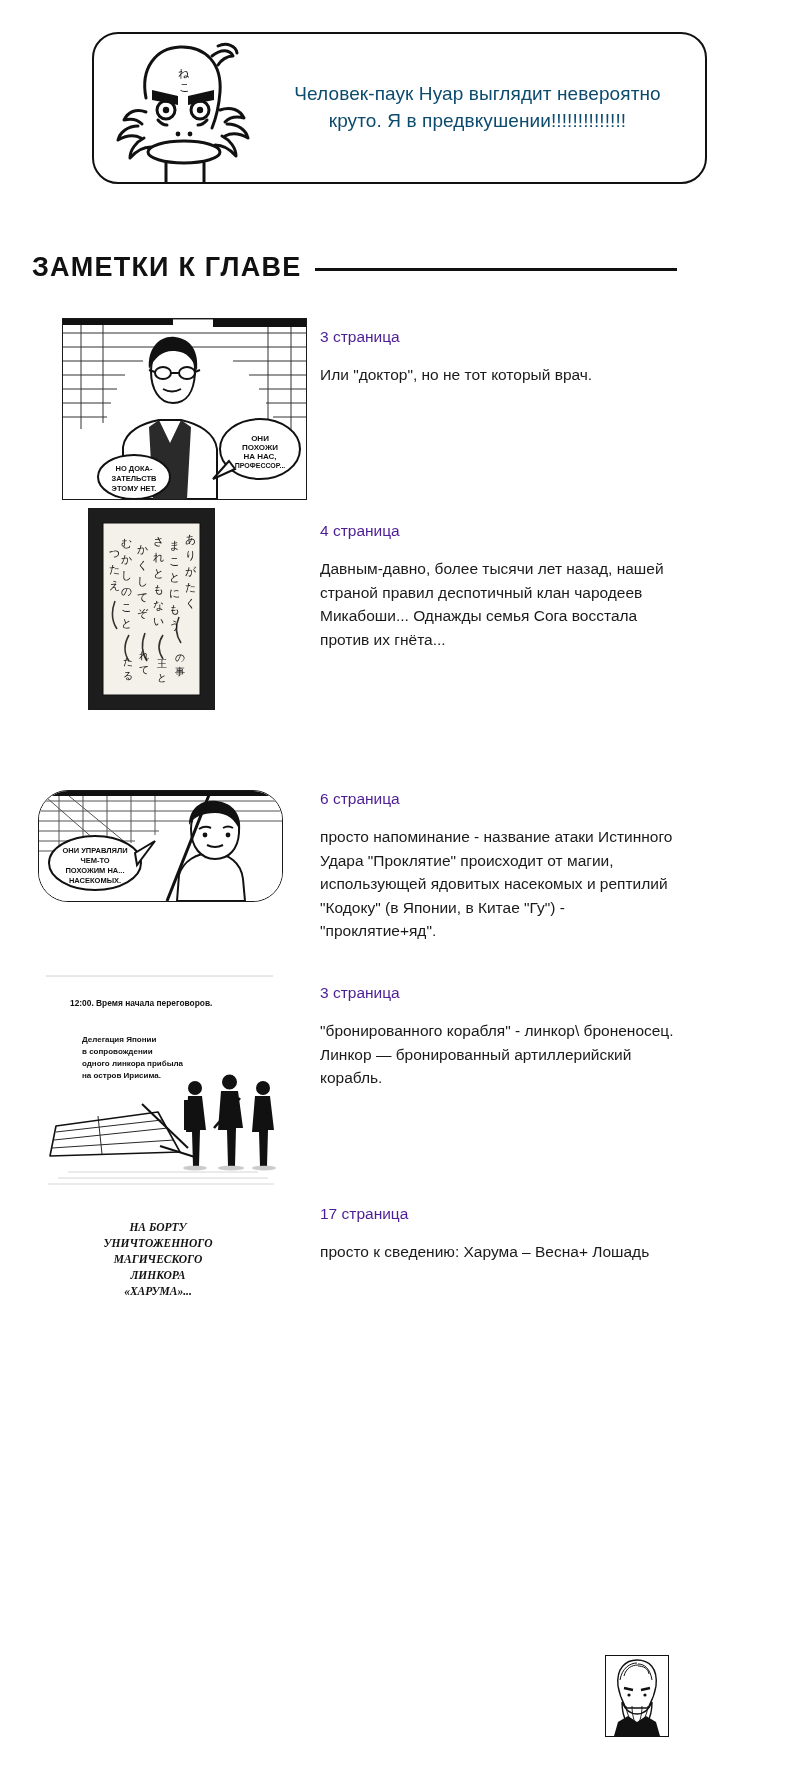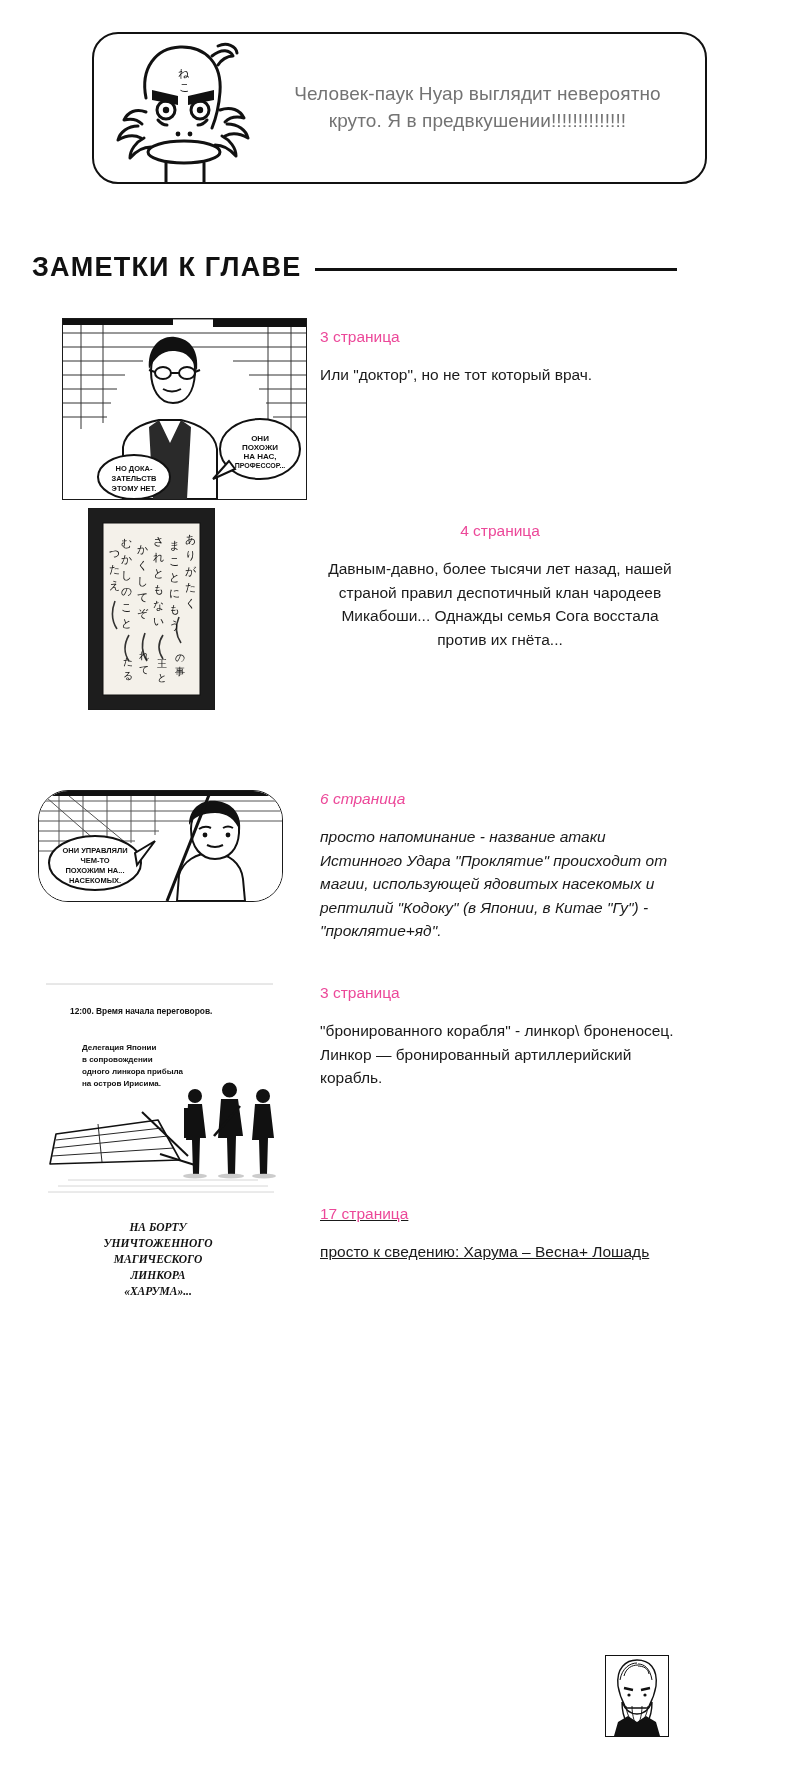--- a/index.html
+++ b/index.html
@@ -38,21 +38,21 @@
     width: 190px;
     height: 100%;
     position: relative;
     flex: 0 0 190px;
   }
   .banner-text {
     flex: 1 1 auto;
     text-align: center;
     font-size: 19px;
     line-height: 1.42;
-    color: #737373;
+    color: #0c4a6e;
     padding-right: 34px;
     letter-spacing: .1px;
   }
 
   
   .section-head {
     position: absolute;
     left: 32px;
     top: 252px;
     width: 645px;
@@ -91,21 +91,21 @@
     left: 38px;
     background: #fff;
   }
   .note-body {
     position: absolute;
     left: 320px;
     width: 360px;
   }
   .note-page {
     font-size: 15.5px;
-    color: #ec4899;
+    color: #4c1d95;
     margin-bottom: 17px;
   }
   .note-text {
     font-size: 15.5px;
     line-height: 1.52;
     color: #1a1a1a;
     white-space: pre-line;
   }
   .note-text + .note-text { margin-top: 19px; }
 
@@ -314,21 +314,21 @@
             <text x="68" y="158">王</text>
               <text x="68" y="172">と</text>
             <text x="50" y="150">れ</text>
               <text x="50" y="164">て</text>
             <text x="34" y="156">た</text>
               <text x="34" y="170">る</text>
           </g>
         </svg>
       </div>
     </div>
-    <div class="note-body" style="top:14px;text-align:center;">
+    <div class="note-body" style="top:14px;">
       <div class="note-page">4 страница</div>
       <div class="note-text">Давным-давно, более тысячи лет назад, нашей страной правил деспотичный клан чародеев Микабоши... Однажды семья Сога восстала против их гнёта...</div>
     </div>
   </div>
 
   <div class="note-row" style="top:490px;">
     <div class="note-art" style="top:0;">
       <div class="panel" style="width:243px;height:110px;border-radius:30px;">
         <svg viewBox="0 0 243 110" width="243" height="110">
           <rect width="243" height="110" fill="#fff"></rect>
@@ -368,28 +368,28 @@
 
           <ellipse cx="56" cy="72" rx="46" ry="27" fill="#fff" stroke="#111" stroke-width="2"></ellipse>
           <path d="M96 62 L116 50 L98 74 Z" fill="#fff" stroke="#111" stroke-width="2"></path>
           <text x="56" y="62" text-anchor="middle" font-family="'Liberation Sans', sans-serif" font-size="7.5" font-weight="700" fill="#111">ОНИ УПРАВЛЯЛИ</text>
           <text x="56" y="72" text-anchor="middle" font-family="'Liberation Sans', sans-serif" font-size="7.5" font-weight="700" fill="#111">ЧЕМ-ТО</text>
           <text x="56" y="82" text-anchor="middle" font-family="'Liberation Sans', sans-serif" font-size="7.5" font-weight="700" fill="#111">ПОХОЖИМ НА...</text>
           <text x="56" y="92" text-anchor="middle" font-family="'Liberation Sans', sans-serif" font-size="7.5" font-weight="700" fill="#111">НАСЕКОМЫХ.</text>
         </svg>
       </div>
     </div>
-    <div class="note-body" style="top:0;font-style:italic;">
+    <div class="note-body" style="top:0;">
       <div class="note-page">6 страница</div>
       <div class="note-text">просто напоминание - название атаки Истинного Удара "Проклятие" происходит от магии, использующей ядовитых насекомых и рептилий "Кодоку" (в Японии, в Китае "Гу") - "проклятие+яд".</div>
     </div>
   </div>
 
   <div class="note-row" style="top:670px;">
-    <div class="note-art" style="top:8px;">
+    <div class="note-art" style="top:0;">
       <div class="panel noborder" style="width:243px;height:230px;">
         <svg viewBox="0 0 243 230" width="243" height="230">
           <rect width="243" height="230" fill="#fff"></rect>
           <line x1="8" y1="6" x2="235" y2="6" stroke="#d0d0d0" stroke-width="1"></line>
           <text x="32" y="36" font-family="'Liberation Sans', sans-serif" font-size="8.4" font-weight="700" fill="#111">12:00. Время начала переговоров.</text>
           <text x="44" y="72" font-family="'Liberation Sans', sans-serif" font-size="8" font-weight="700" fill="#111">Делегация Японии</text>
           <text x="44" y="84" font-family="'Liberation Sans', sans-serif" font-size="8" font-weight="700" fill="#111">в сопровождении</text>
           <text x="44" y="96" font-family="'Liberation Sans', sans-serif" font-size="8" font-weight="700" fill="#111">одного линкора прибыла</text>
           <text x="44" y="108" font-family="'Liberation Sans', sans-serif" font-size="8" font-weight="700" fill="#111">на остров Ирисима.</text>
 
@@ -448,21 +448,21 @@
           <g font-family="'Liberation Serif', serif" font-size="11.5" font-weight="700" font-style="italic" fill="#111" text-anchor="middle">
             <text x="120" y="26">НА БОРТУ</text>
             <text x="120" y="42">УНИЧТОЖЕННОГО</text>
             <text x="120" y="58">МАГИЧЕСКОГО</text>
             <text x="120" y="74">ЛИНКОРА</text>
             <text x="120" y="90">«ХАРУМА»...</text>
           </g>
         </svg>
       </div>
     </div>
-    <div class="note-body" style="top:0;text-decoration:underline;">
+    <div class="note-body" style="top:0;">
       <div class="note-page">17 страница</div>
       <div class="note-text">просто к сведению: Харума – Весна+ Лошадь</div>
     </div>
   </div>
 
 </div>
 
 <div class="footer-mark">
   <svg viewBox="0 0 62 80" width="62" height="80">
     <rect width="62" height="80" fill="#fff"></rect>

